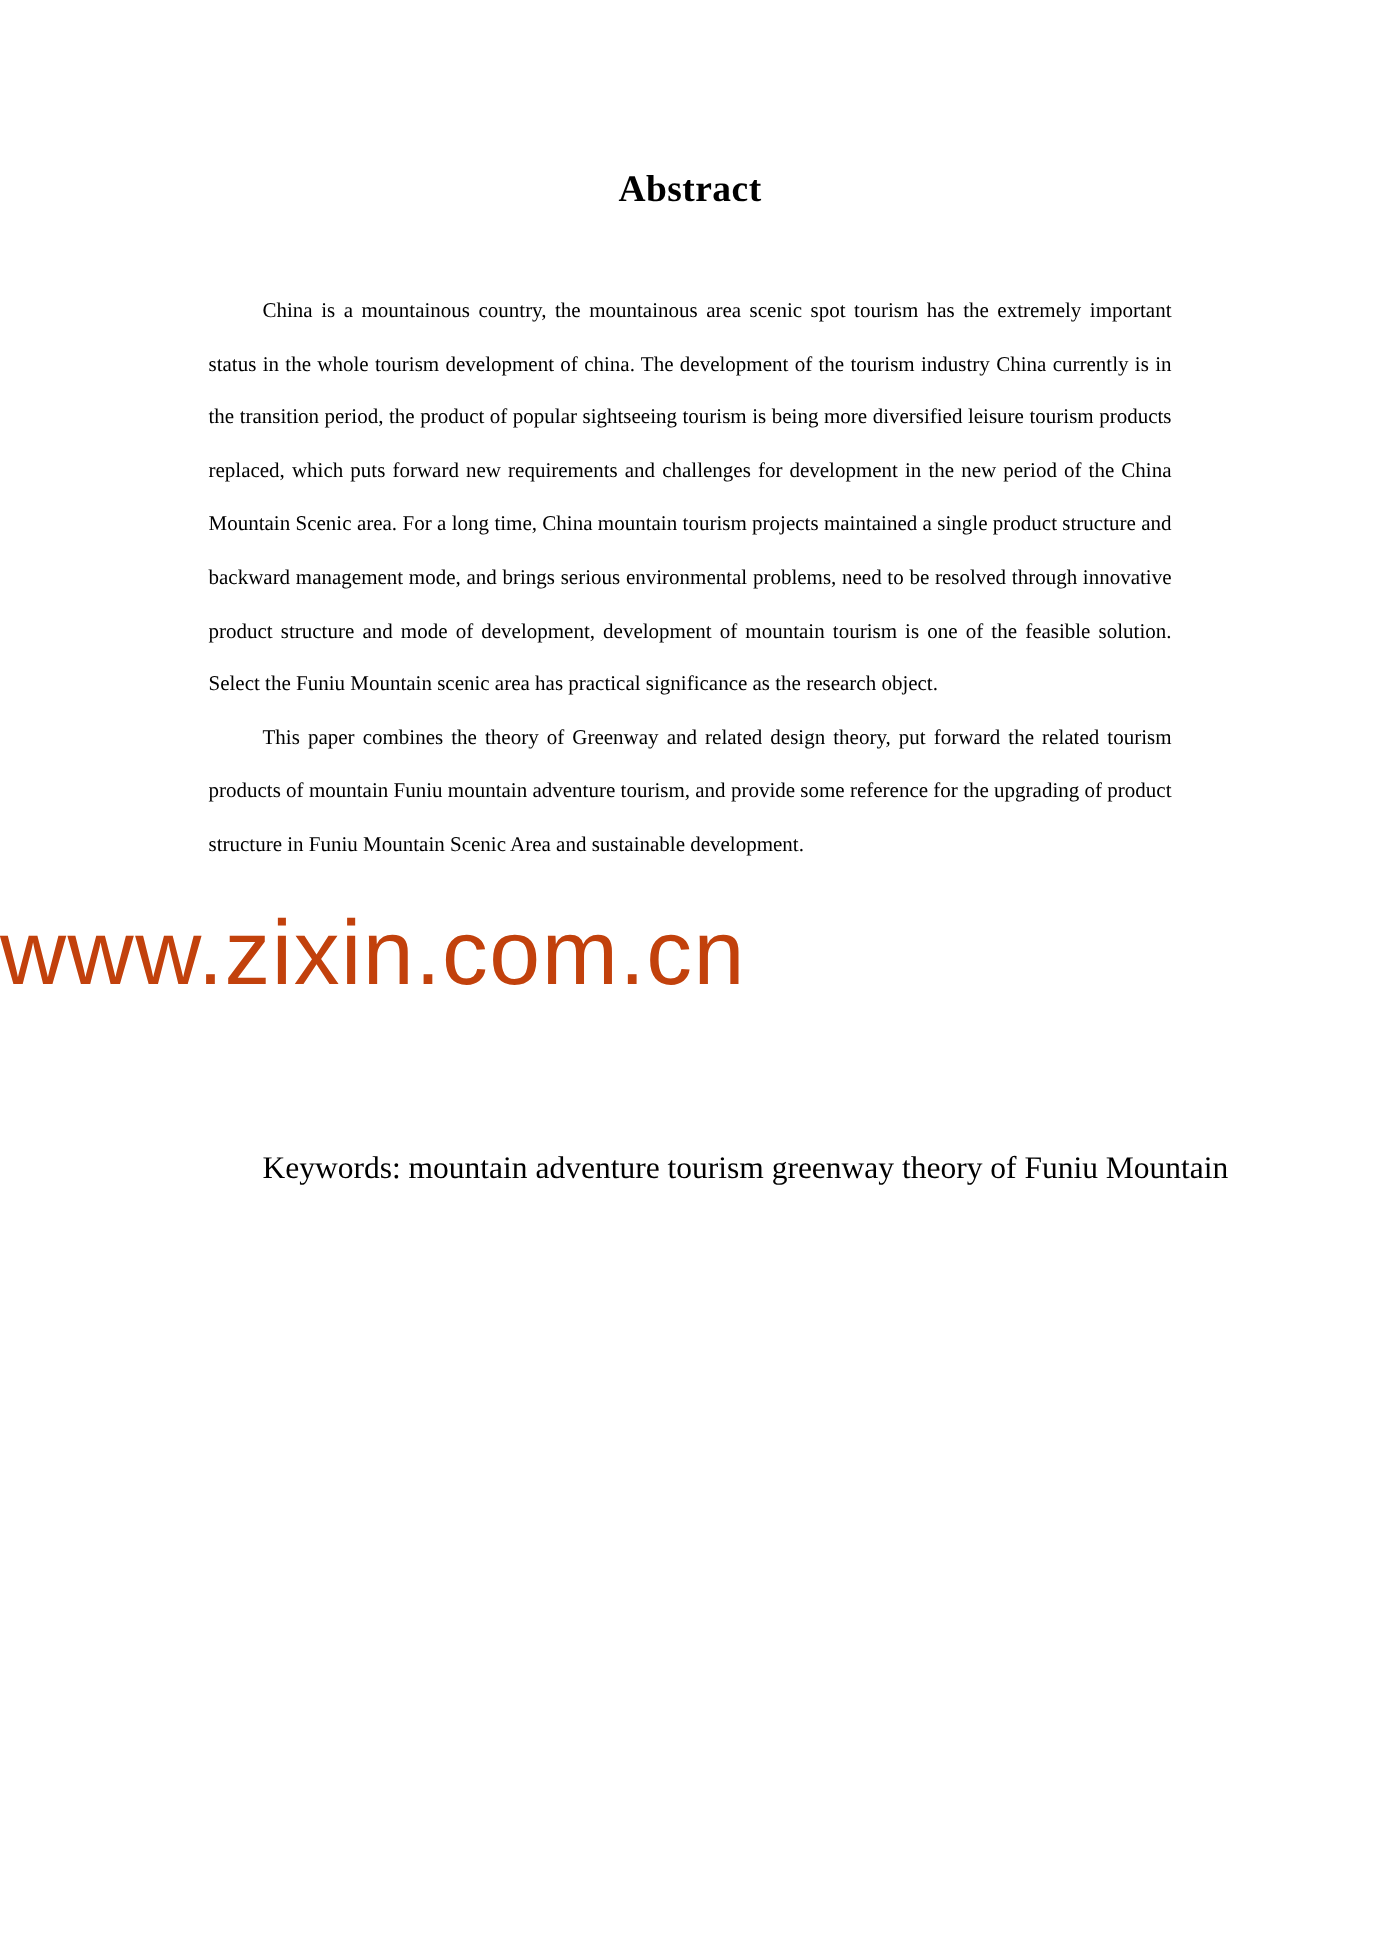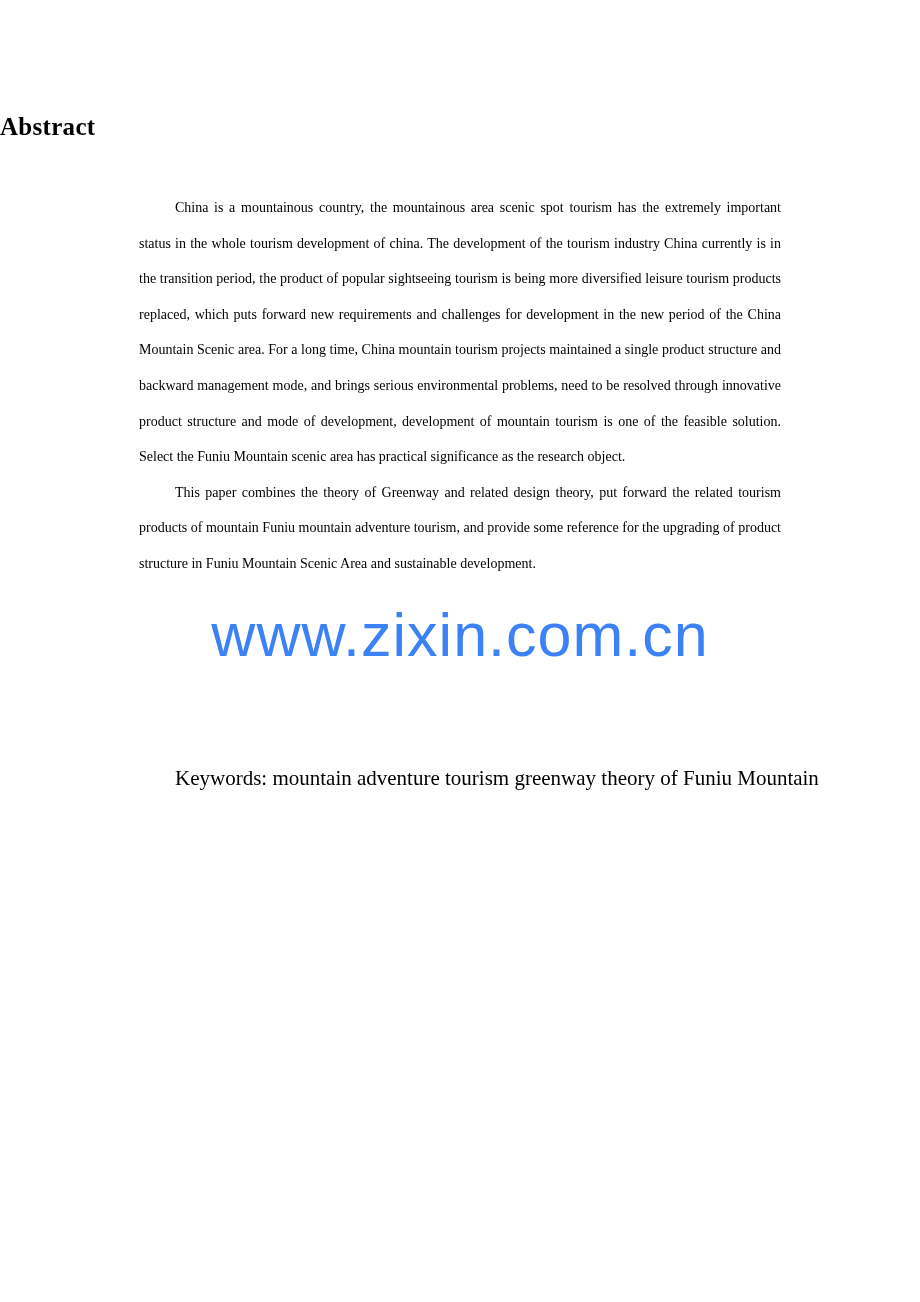--- a/index.html
+++ b/index.html
@@ -20,26 +20,26 @@
     background: #ffffff;
     overflow: hidden;
   }
 
   
   .watermark {
     position: absolute;
     left: 0;
     top: 603px;
     width: 920px;
-    text-align: center;
+    text-align: left;
     font-family: "Liberation Sans", "DejaVu Sans", sans-serif;
     font-size: 61px;
     line-height: 64px;
     letter-spacing: 1px;
-    color: #3b82f6;
+    color: #c2410c;
     white-space: nowrap;
     user-select: none;
     z-index: 0;
   }
 
   
   .content {
     position: absolute;
     left: 139px;
     top: 0;
@@ -47,21 +47,21 @@
     z-index: 1;
   }
 
   .doc-title {
     margin: 0;
     padding: 0;
     position: absolute;
     left: -139px;
     top: 112px;
     width: 920px;
-    text-align: left;
+    text-align: center;
     font-size: 25px;
     font-weight: bold;
     letter-spacing: 0.3px;
     line-height: 30px;
   }
 
   .body-block {
     position: absolute;
     left: 0;
     top: 190px;

